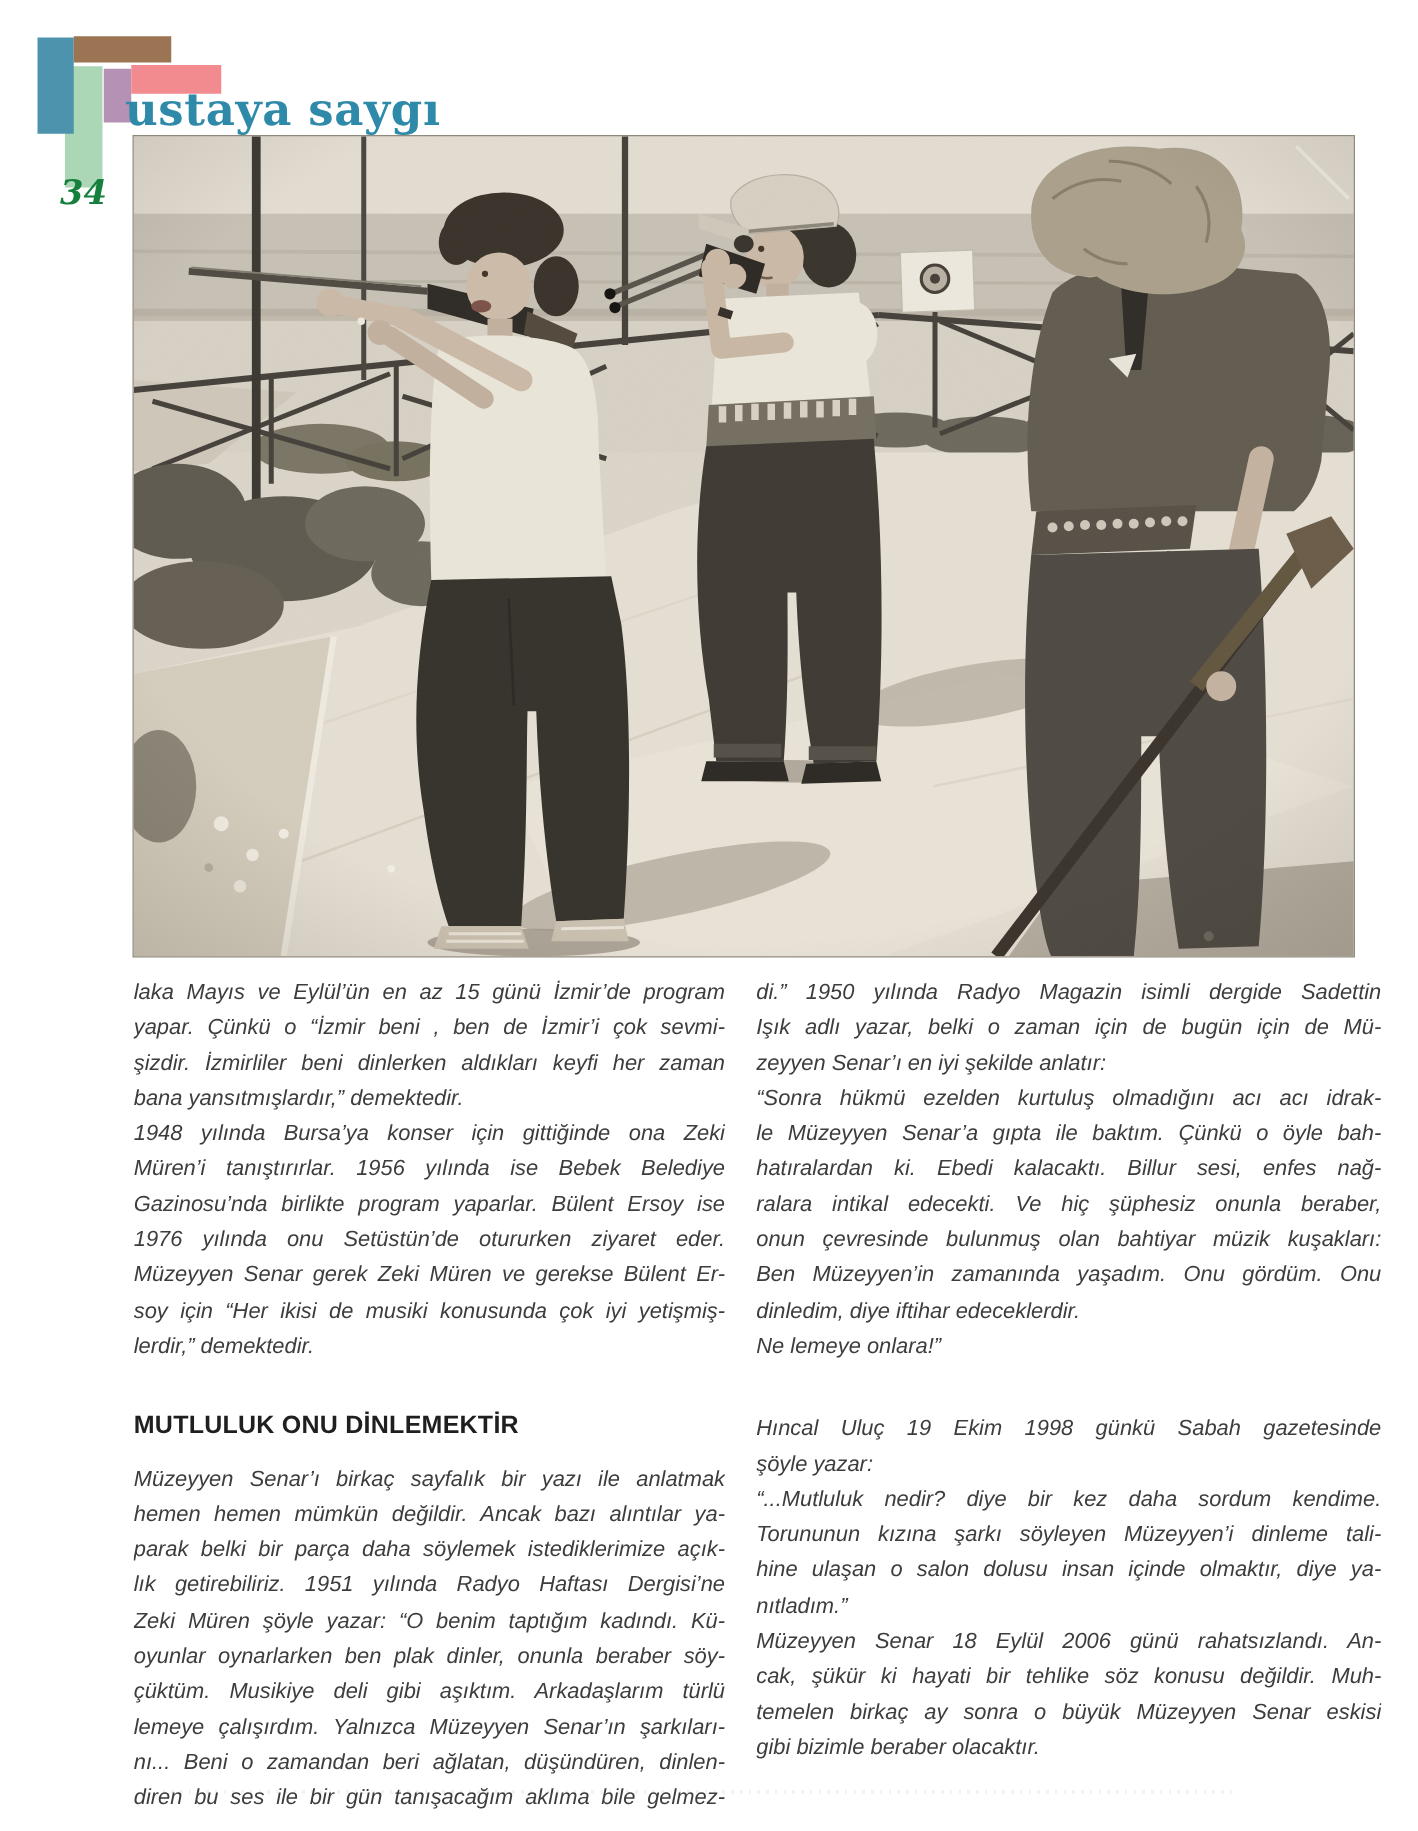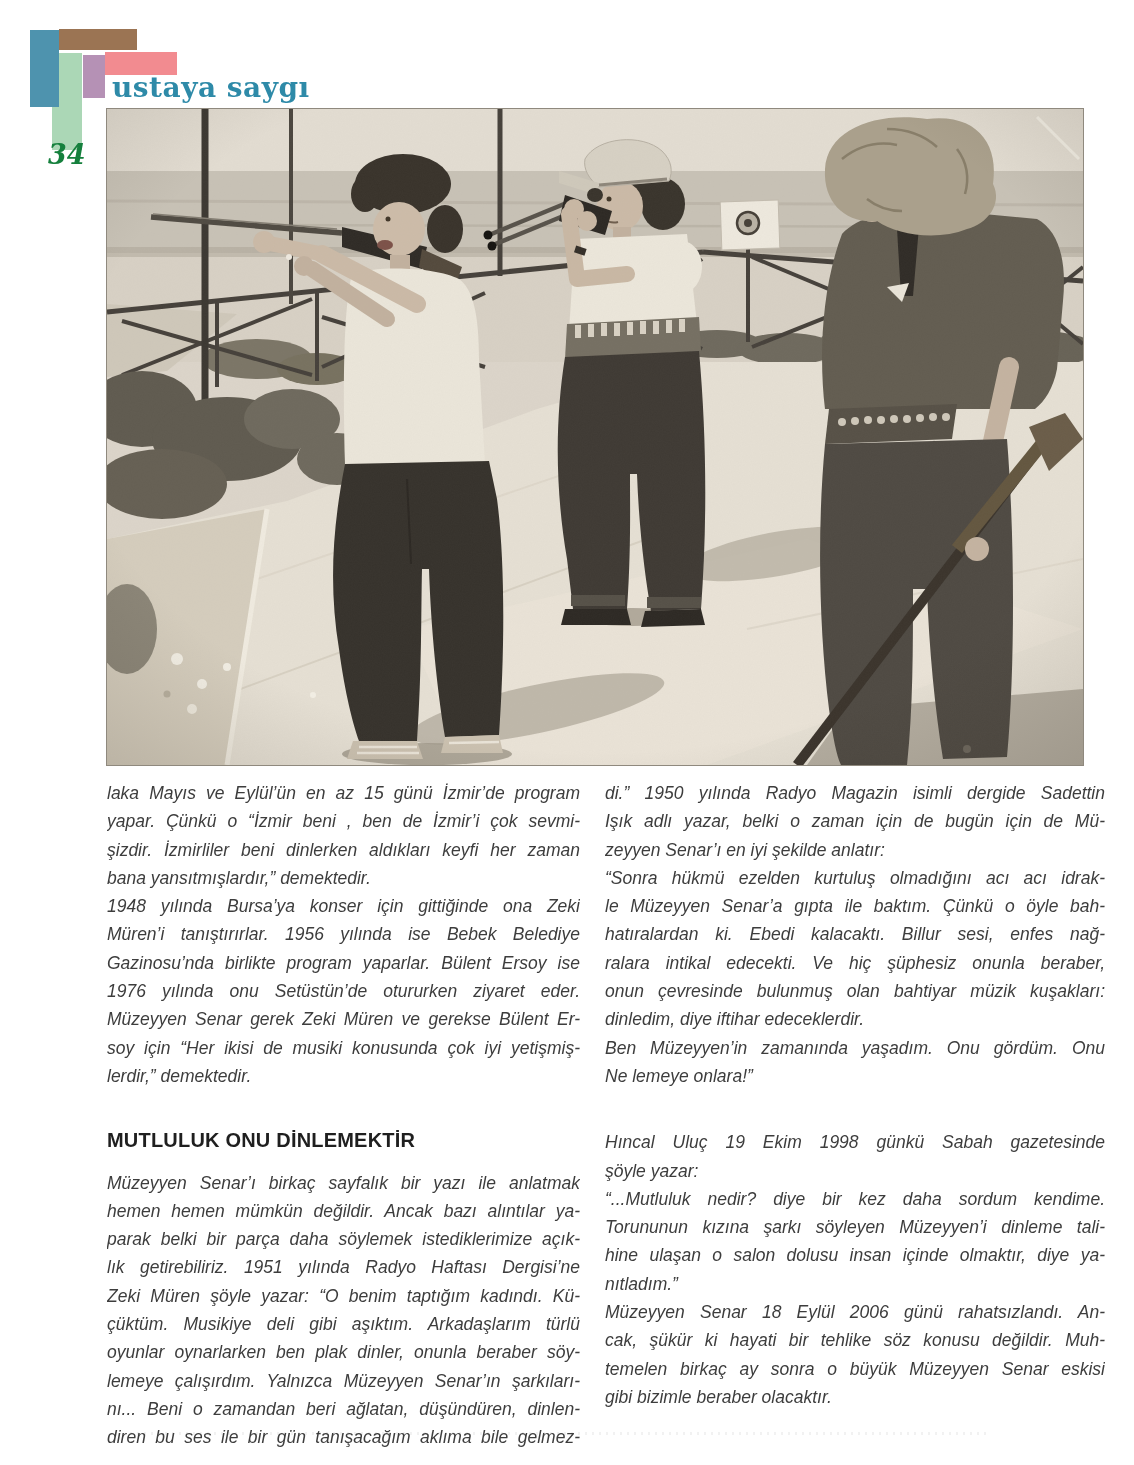--- a/index.html
+++ b/index.html
@@ -3,23 +3,23 @@
 <meta charset="utf-8">
 <style>
   html,body{margin:0;padding:0;}
   body{
     width:1134px;height:1465px;background:#ffffff;position:relative;
     font-family:"Liberation Sans", sans-serif;overflow:hidden;
   }
   .page{position:absolute;inset:0;}
   .corner-blocks{position:absolute;left:0;top:0;}
   .section-title{
-    position:absolute;left:112px;top:72px;
+    position:absolute;left:100px;top:72px;
     font-family:"DejaVu Serif", serif;font-weight:bold;
-    font-size:28px;letter-spacing:.5px;line-height:32px;
+    font-size:36px;letter-spacing:.5px;line-height:32px;
   }
   .page-number{
     position:absolute;left:48px;top:139px;
     font-family:"DejaVu Serif", serif;font-style:italic;font-weight:bold;
     font-size:27px;
   }
   .photo{
     position:absolute;left:107px;top:109px;width:976px;height:656px;margin:0;
     outline:1px solid #8f897e;background:#dcd5ca;
   }
@@ -282,41 +282,41 @@
         <div class="line">soy için “Her ikisi de musiki konusunda çok iyi yetişmiş-</div>
         <div class="line pe">lerdir,” demektedir.</div>
       </div>
       <div class="col-heading">MUTLULUK ONU DİNLEMEKTİR</div>
       <div class="para">
         <div class="line">Müzeyyen Senar’ı birkaç sayfalık bir yazı ile anlatmak</div>
         <div class="line">hemen hemen mümkün değildir. Ancak bazı alıntılar ya-</div>
         <div class="line">parak belki bir parça daha söylemek istediklerimize açık-</div>
         <div class="line">lık getirebiliriz. 1951 yılında Radyo Haftası Dergisi’ne</div>
         <div class="line">Zeki Müren şöyle yazar: “O benim taptığım kadındı. Kü-</div>
+        <div class="line">oyunlar oynarlarken ben plak dinler, onunla beraber söy-</div>
         <div class="line">çüktüm. Musikiye deli gibi aşıktım. Arkadaşlarım türlü</div>
-        <div class="line">oyunlar oynarlarken ben plak dinler, onunla beraber söy-</div>
         <div class="line">lemeye çalışırdım. Yalnızca Müzeyyen Senar’ın şarkıları-</div>
         <div class="line">nı... Beni o zamandan beri ağlatan, düşündüren, dinlen-</div>
         <div class="line">diren bu ses ile bir gün tanışacağım aklıma bile gelmez-</div>
       </div>
     </div>
   <div class="col col-right">
       <div class="para">
         <div class="line">di.” 1950 yılında Radyo Magazin isimli dergide Sadettin</div>
         <div class="line">Işık adlı yazar, belki o zaman için de bugün için de Mü-</div>
         <div class="line pe">zeyyen Senar’ı en iyi şekilde anlatır:</div>
       </div>
       <div class="para">
         <div class="line">“Sonra hükmü ezelden kurtuluş olmadığını acı acı idrak-</div>
         <div class="line">le Müzeyyen Senar’a gıpta ile baktım. Çünkü o öyle bah-</div>
         <div class="line">hatıralardan ki. Ebedi kalacaktı. Billur sesi, enfes nağ-</div>
         <div class="line">ralara intikal edecekti. Ve hiç şüphesiz onunla beraber,</div>
         <div class="line">onun çevresinde bulunmuş olan bahtiyar müzik kuşakları:</div>
+        <div class="line">Ben Müzeyyen’in zamanında yaşadım. Onu gördüm. Onu</div>
         <div class="line pe">dinledim, diye iftihar edeceklerdir.</div>
-        <div class="line">Ben Müzeyyen’in zamanında yaşadım. Onu gördüm. Onu</div>
       </div>
       <div class="para">
         <div class="line pe">Ne lemeye onlara!”</div>
       </div>
       <div class="para gap">
         <div class="line">Hıncal Uluç 19 Ekim 1998 günkü Sabah gazetesinde</div>
         <div class="line pe">şöyle yazar:</div>
       </div>
       <div class="para">
         <div class="line">“...Mutluluk nedir? diye bir kez daha sordum kendime.</div>

